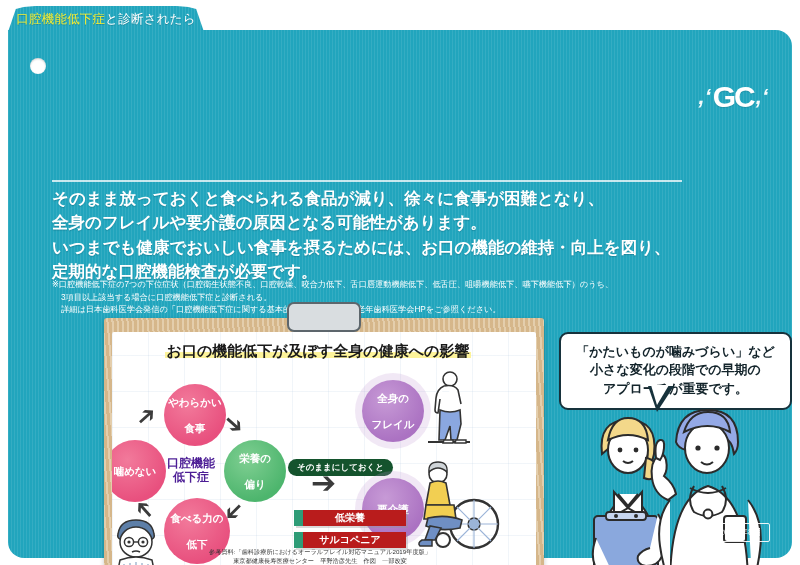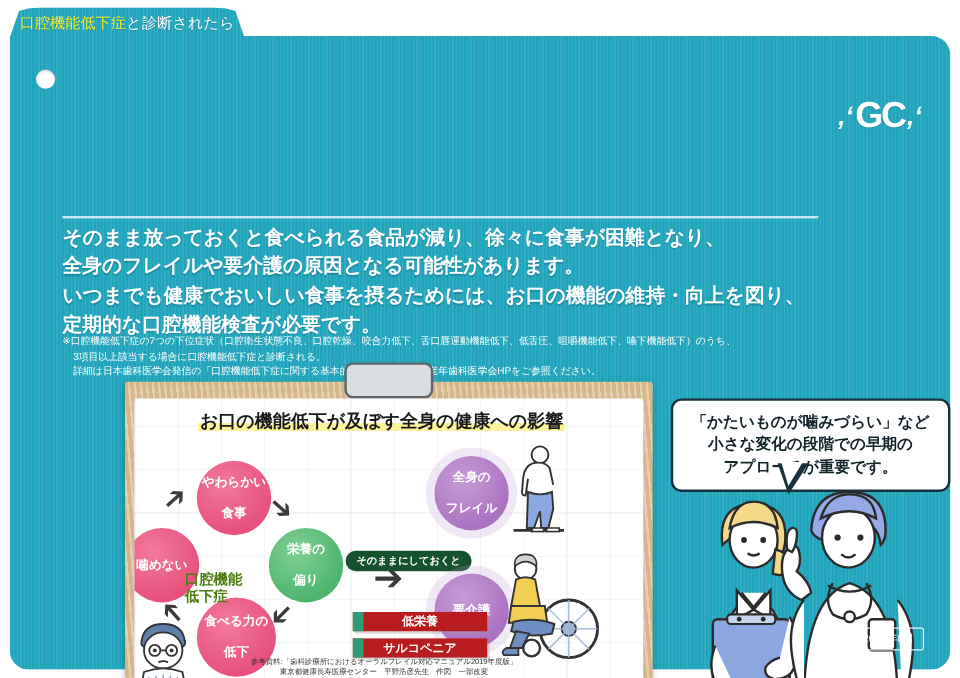--- a/index.html
+++ b/index.html
@@ -100,23 +100,23 @@
   .circ.purple{background:radial-gradient(circle at 38% 32%, #c79ad6, #ab72c2 72%);
                box-shadow:0 0 0 7px rgba(190,150,210,.22); }
 
   .c-yawarakai { left:52px; top:52px;  width:62px; height:62px; }
   .c-eiyou     { left:112px; top:108px; width:62px; height:62px; }
   .c-taberu    { left:52px;  top:166px; width:66px; height:66px; }
   .c-kamenai   { left:-8px;  top:108px; width:62px; height:62px; }
   .c-frail     { left:250px; top:48px;  width:62px; height:62px; }
   .c-kaigo     { left:250px; top:146px; width:62px; height:62px; }
 
-  .center-label { position:absolute; left:42px; top:124px; width:74px; 
-                  font-size:12px; font-weight:bold; color:#4d7c0f; line-height:1.2;
-                  white-space:nowrap;margin-top:20px; }
+  .center-label { position:absolute; left:42px; top:124px; width:74px; text-align:center;
+                  font-size:12px; font-weight:bold; color:#4c1d95; line-height:1.2;
+                  white-space:nowrap; }
 
   .cyc { position:absolute; font-size:24px; color:#3b3b3b; font-weight:bold; line-height:1; }
 
   
   .pill { position:absolute; left:176px; top:127px; height:17px; padding:0 9px;
           background:#14532d; border-radius:9px; color:#ffffff; font-size:8.5px;
           font-weight:bold; display:flex; align-items:center; white-space:nowrap; }
   .bigarrow { position:absolute; left:196px; top:120px; font-size:30px; color:#3b3b3b; line-height:1; }
 
   

